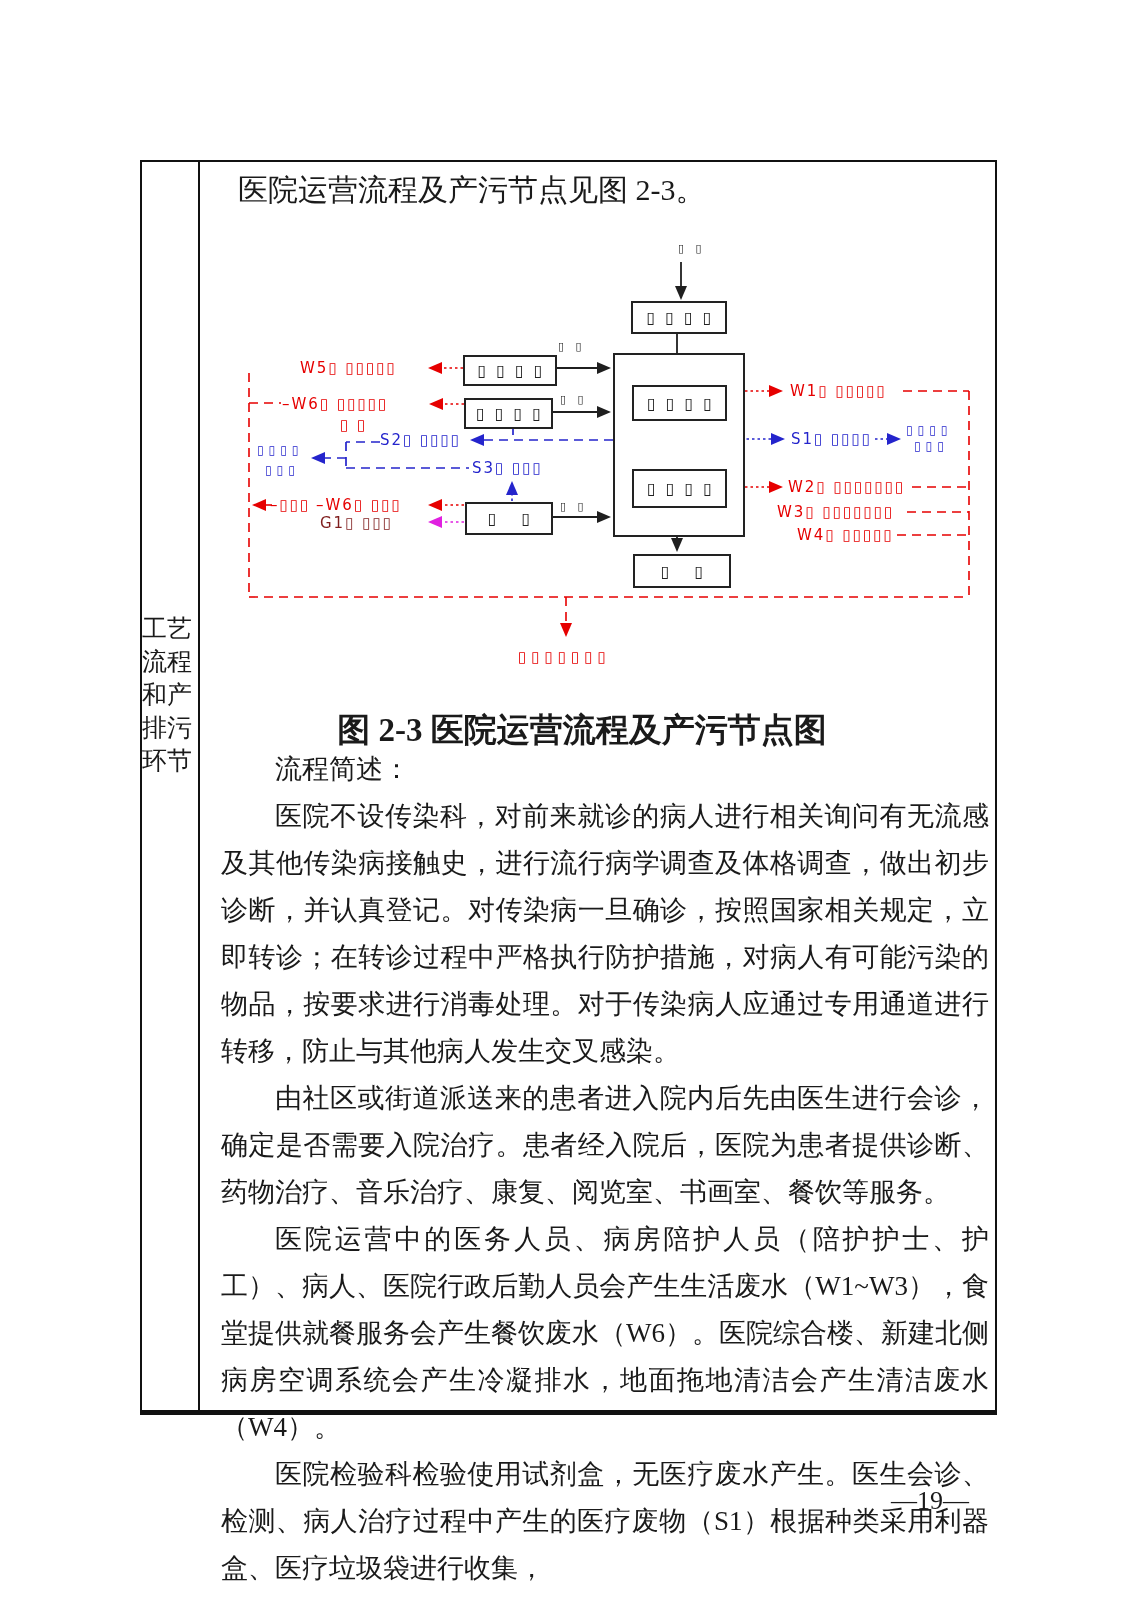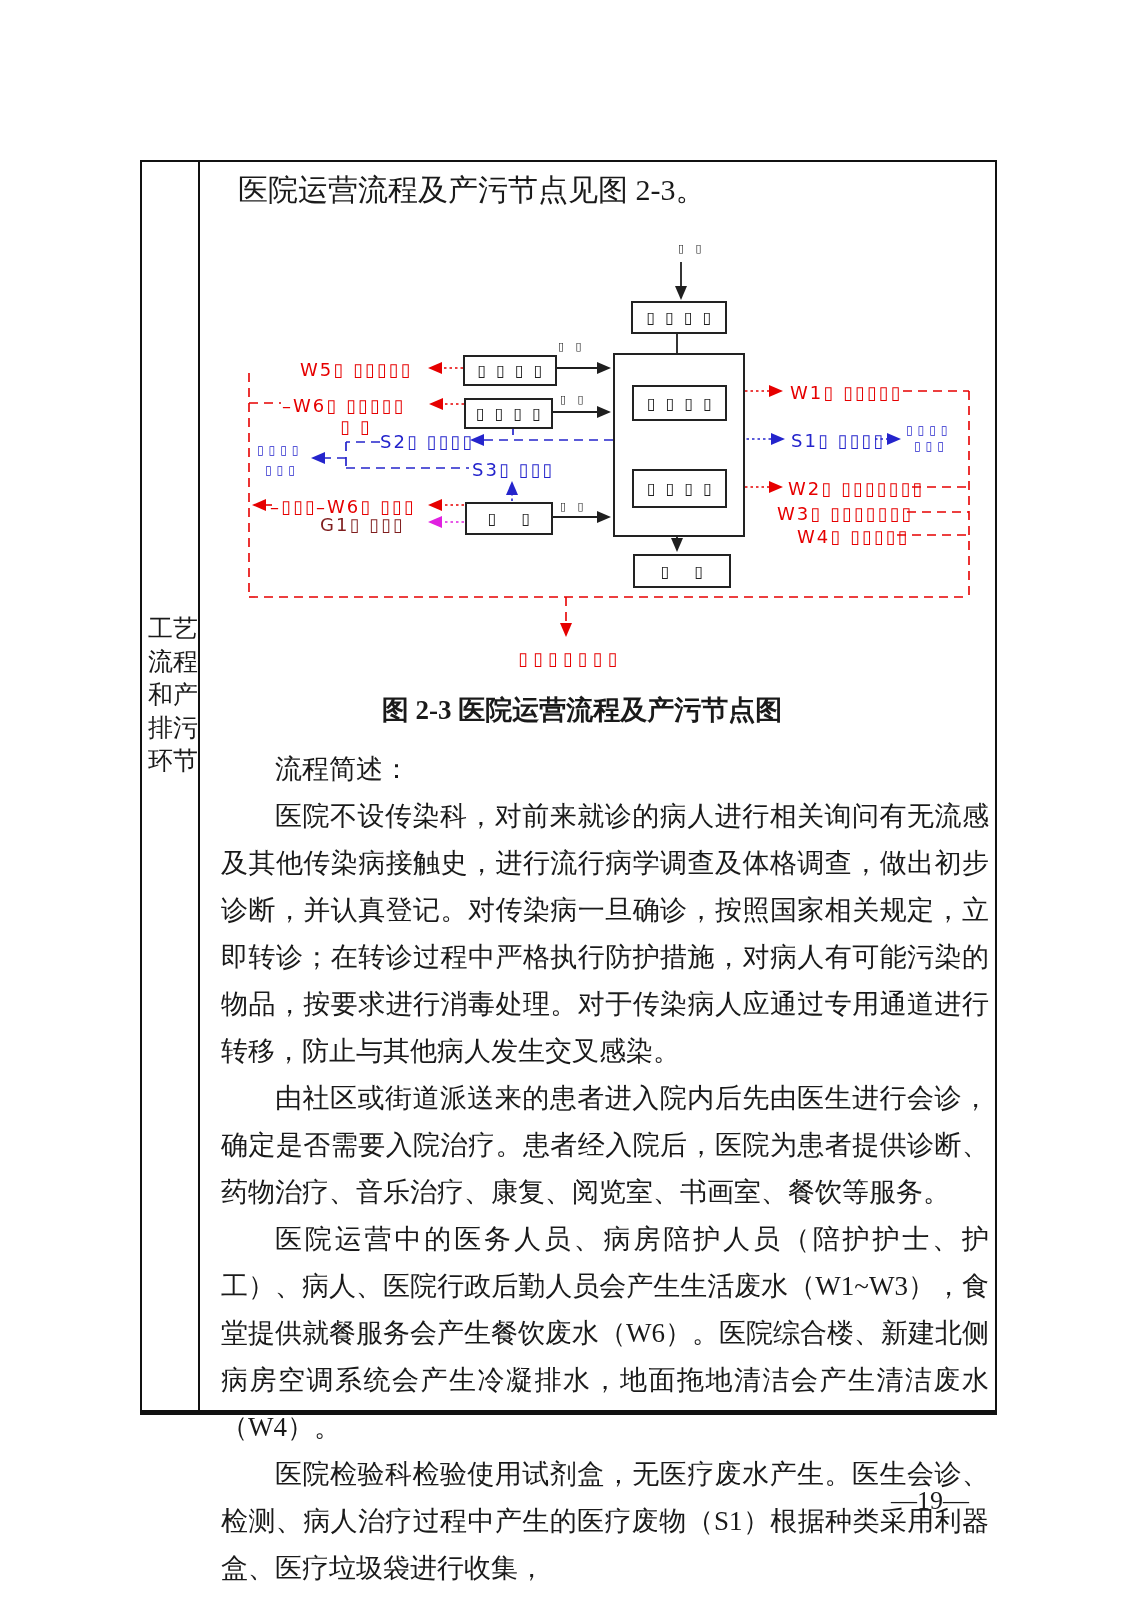--- a/index.html
+++ b/index.html
@@ -4,37 +4,37 @@
 <style>
   html,body{margin:0;padding:0;background:#ffffff;}
   .page{position:relative;width:1131px;height:1600px;background:#fff;overflow:hidden;
         font-family:"Liberation Serif","DejaVu Serif",serif;color:#1a1a1a;}
   .abs{position:absolute;}
   
   .tframe{left:140px;top:160px;width:853px;height:1248px;border:2px solid #111;border-bottom-width:5px;}
   .tdivider{left:198px;top:160px;width:2px;height:1252px;background:#111;}
   
   .sidebar{left:142px;top:612px;width:56px;font-size:25px;line-height:33px;
-           text-align:right;word-break:break-all;letter-spacing:0;}
+           text-align:left;word-break:break-all;letter-spacing:0;}
   
   .intro{left:238px;top:170px;width:760px;font-size:30px;}
   
   .figure{left:200px;top:230px;width:797px;height:470px;}
   .figure svg{position:absolute;left:0;top:0;}
   .nbox{position:absolute;border:2px solid #222;background:#fff;display:flex;
         align-items:center;justify-content:center;color:#222;
         font-family:"DejaVu Sans",sans-serif;}
   .tofu-lg{font-size:16px;letter-spacing:10px;text-indent:10px;}
-  .fig-label{position:absolute;font-family:"DejaVu Sans",sans-serif;font-size:18px;
+  .fig-label{position:absolute;font-family:"DejaVu Sans",sans-serif;font-size:15px;
              white-space:nowrap;letter-spacing:2px;}
   .lbl-sm{font-size:11px;letter-spacing:4px;color:#1f1f1f;}
   .red{color:#e60000;} .blue{color:#2424cc;} .mag{color:#7f1d1d;}
   .sp5{letter-spacing:5px;}
   
-  .caption{left:200px;top:692px;width:764px;text-align:center;font-weight:bold;font-size:27px;}
+  .caption{left:200px;top:708px;width:764px;text-align:center;font-weight:bold;font-size:33px;}
   
   .bodytext{left:221px;top:746px;width:768px;font-size:27px;line-height:47px;text-align:justify;}
   .bodytext p{margin:0;text-indent:2em;}
   
   .pageno{left:860px;top:1486px;width:140px;text-align:center;font-size:26px;}
 </style>
 </head>
 <body>
 
 <div class="page">

